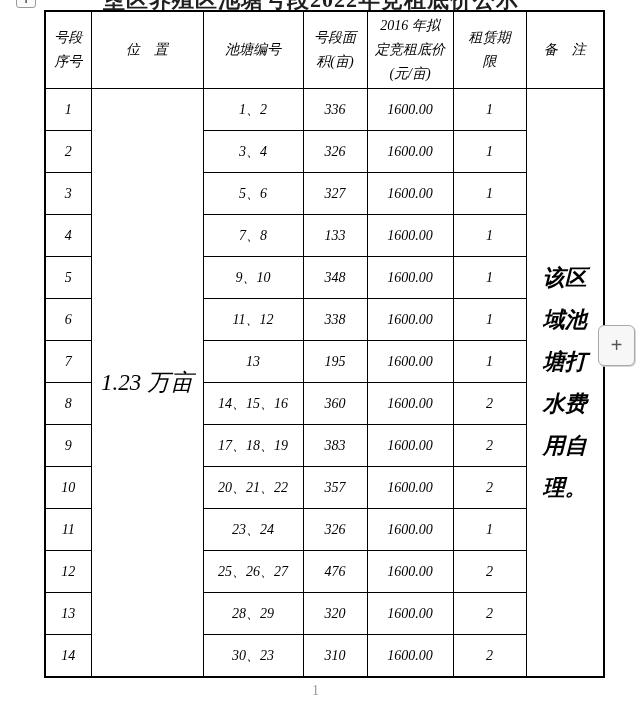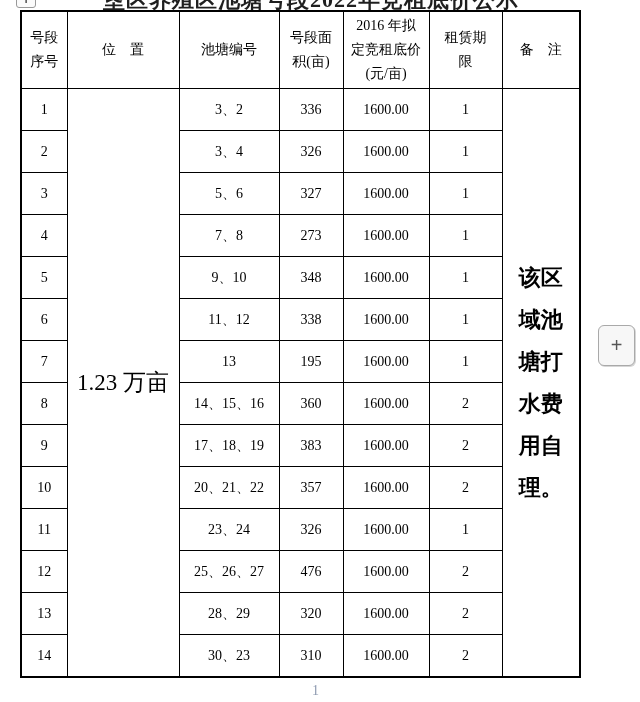--- a/index.html
+++ b/index.html
@@ -30,25 +30,26 @@
     background:#fbfbfb;
     border:1px solid #999;
     border-radius:3px;
     display:flex; align-items:center; justify-content:center;
     font-size:11px; line-height:1; color:#333;
     box-sizing:border-box;
   }
 
   table.main {
     position:absolute;
-    left:20px; top:10px;
+    left:44px; top:10px;
     width:559px;
     border-collapse:collapse;
     table-layout:fixed;
     border:2px solid #000;
+    font-style:italic;
   }
   table.main th, table.main td {
     border:1.5px solid #000;
     text-align:center;
     vertical-align:middle;
     padding:0;
     overflow:hidden;
   }
   thead th {
     height:76px;
@@ -128,21 +129,21 @@
 限</th>
       <th>备　注</th>
     </tr>
   </thead>
   <tbody>
     <tr>
       <td>1</td>
       <td rowspan="14">
         <div class="loc-value">1.23 万亩</div>
       </td>
-      <td>3、2</td>
+      <td>1、2</td>
       <td>336</td>
       <td>1600.00</td>
       <td>1</td>
       <td rowspan="14">
         <div class="remark-value">该区域池塘打水费用自理。</div>
       </td>
     </tr>
     <tr>
       <td>2</td>
       <td>3、4</td>
@@ -153,21 +154,21 @@
     <tr>
       <td>3</td>
       <td>5、6</td>
       <td>327</td>
       <td>1600.00</td>
       <td>1</td>
     </tr>
     <tr>
       <td>4</td>
       <td>7、8</td>
-      <td>273</td>
+      <td>133</td>
       <td>1600.00</td>
       <td>1</td>
     </tr>
     <tr>
       <td>5</td>
       <td>9、10</td>
       <td>348</td>
       <td>1600.00</td>
       <td>1</td>
     </tr>

